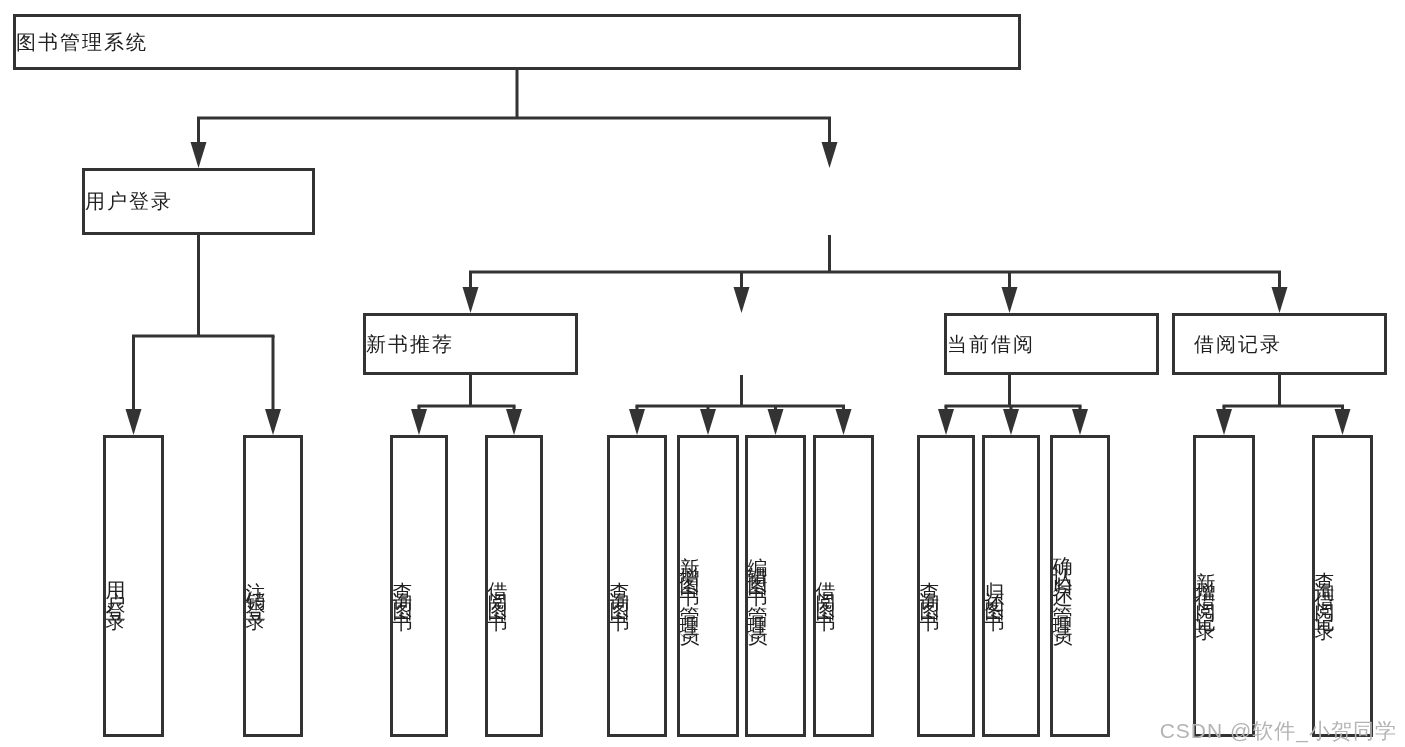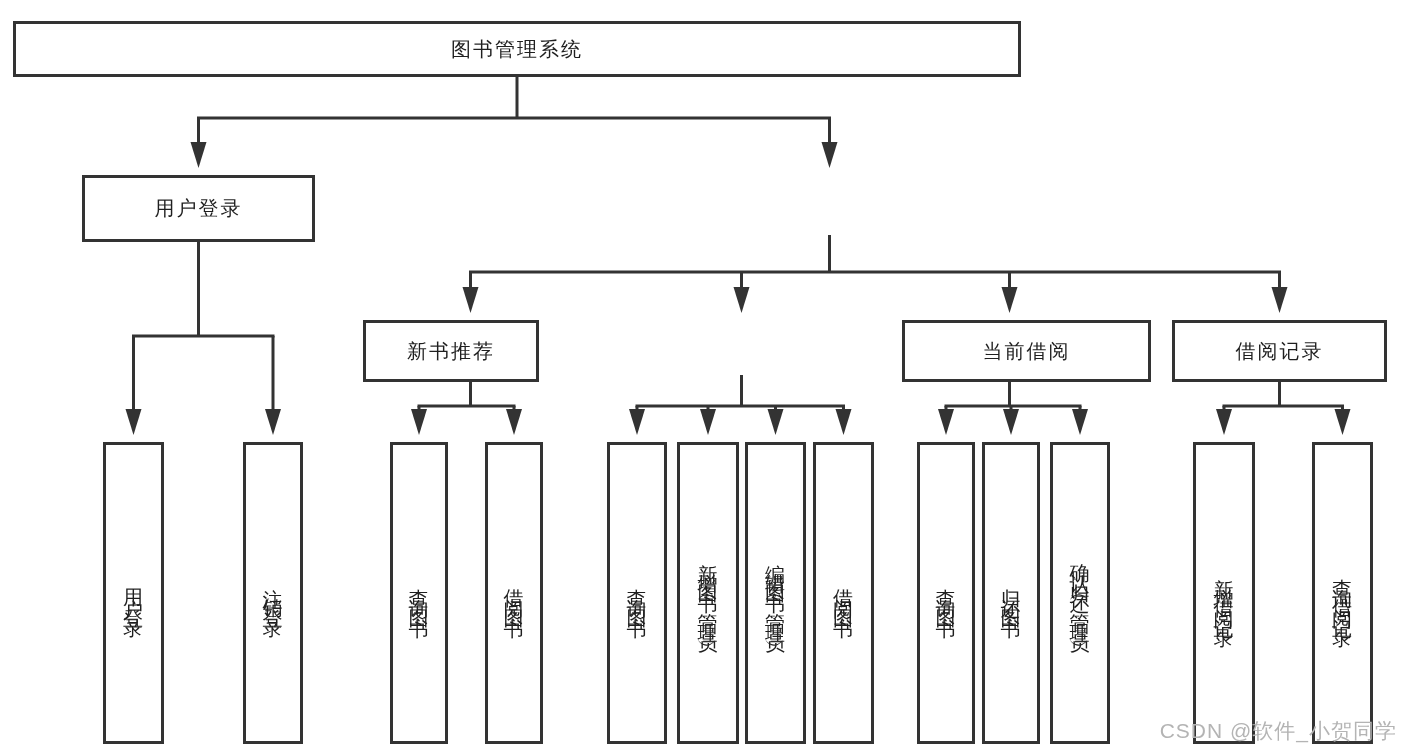--- a/index.html
+++ b/index.html
@@ -9,23 +9,22 @@
     background:#ffffff;
     font-family:"Liberation Sans","DejaVu Sans",sans-serif;
     overflow:hidden;
   }
   #connectors{position:absolute;left:0;top:0;width:1405px;height:747px;}
   .node{
     position:absolute;
     box-sizing:border-box;
     border:3px solid var(--line,#333333);
     background:#ffffff;
-    display:flex;align-items:center;justify-content:center;
+    display:flex;align-items:center;
     color:var(--text,#1f1f1f);
-    margin-top:7px;
   }
   .node .label{
     font-size:20px;
     letter-spacing:2px;
     white-space:nowrap;
     text-align:center;
   }
   .node.vertical .label{
     writing-mode:vertical-rl;
     text-orientation:mixed;
@@ -99,27 +98,27 @@
       <polygon points="1216,409 1232,409 1224,435" fill="#333333"></polygon>
       <line x1="1342.5" y1="406" x2="1342.5" y2="415" stroke="#333333" stroke-width="3"></line>
       <polygon points="1334.5,409 1350.5,409 1342.5,435" fill="#333333"></polygon>
     </svg>
   <div class="node" style="left: 13px; top: 14px; width: 1008px; height: 56px;">
       <span class="label">图书管理系统</span>
     </div>
     <div class="node" style="left: 82px; top: 168px; width: 233px; height: 67px;">
       <span class="label">用户登录</span>
     </div>
-    <div class="node" style="left: 363px; top: 313px; width: 176px; height: 62px;">
+    <div class="node" style="left: 363px; top: 313px; width: 215px; height: 62px;">
       <span class="label">新书推荐</span>
     </div>
-    <div class="node" style="left: 902px; top: 313px; width: 249px; height: 62px;">
+    <div class="node" style="left: 944px; top: 313px; width: 215px; height: 62px;">
       <span class="label">当前借阅</span>
     </div>
-    <div class="node" style="left: 1172px; top: 313px; width: 215px; height: 62px;">
+    <div class="node" style="left: 1172px; top: 313px; width: 215px; height: 62px; padding-left: 19px;">
       <span class="label">借阅记录</span>
     </div>
     <div class="node vertical" style="left: 103px; top: 435px; width: 61px; height: 302px;">
       <span class="label">用户登录</span>
     </div>
     <div class="node vertical" style="left: 243px; top: 435px; width: 60px; height: 302px;">
       <span class="label">注销登录</span>
     </div>
     <div class="node vertical" style="left: 390px; top: 435px; width: 58px; height: 302px;">
       <span class="label">查询图书</span>

